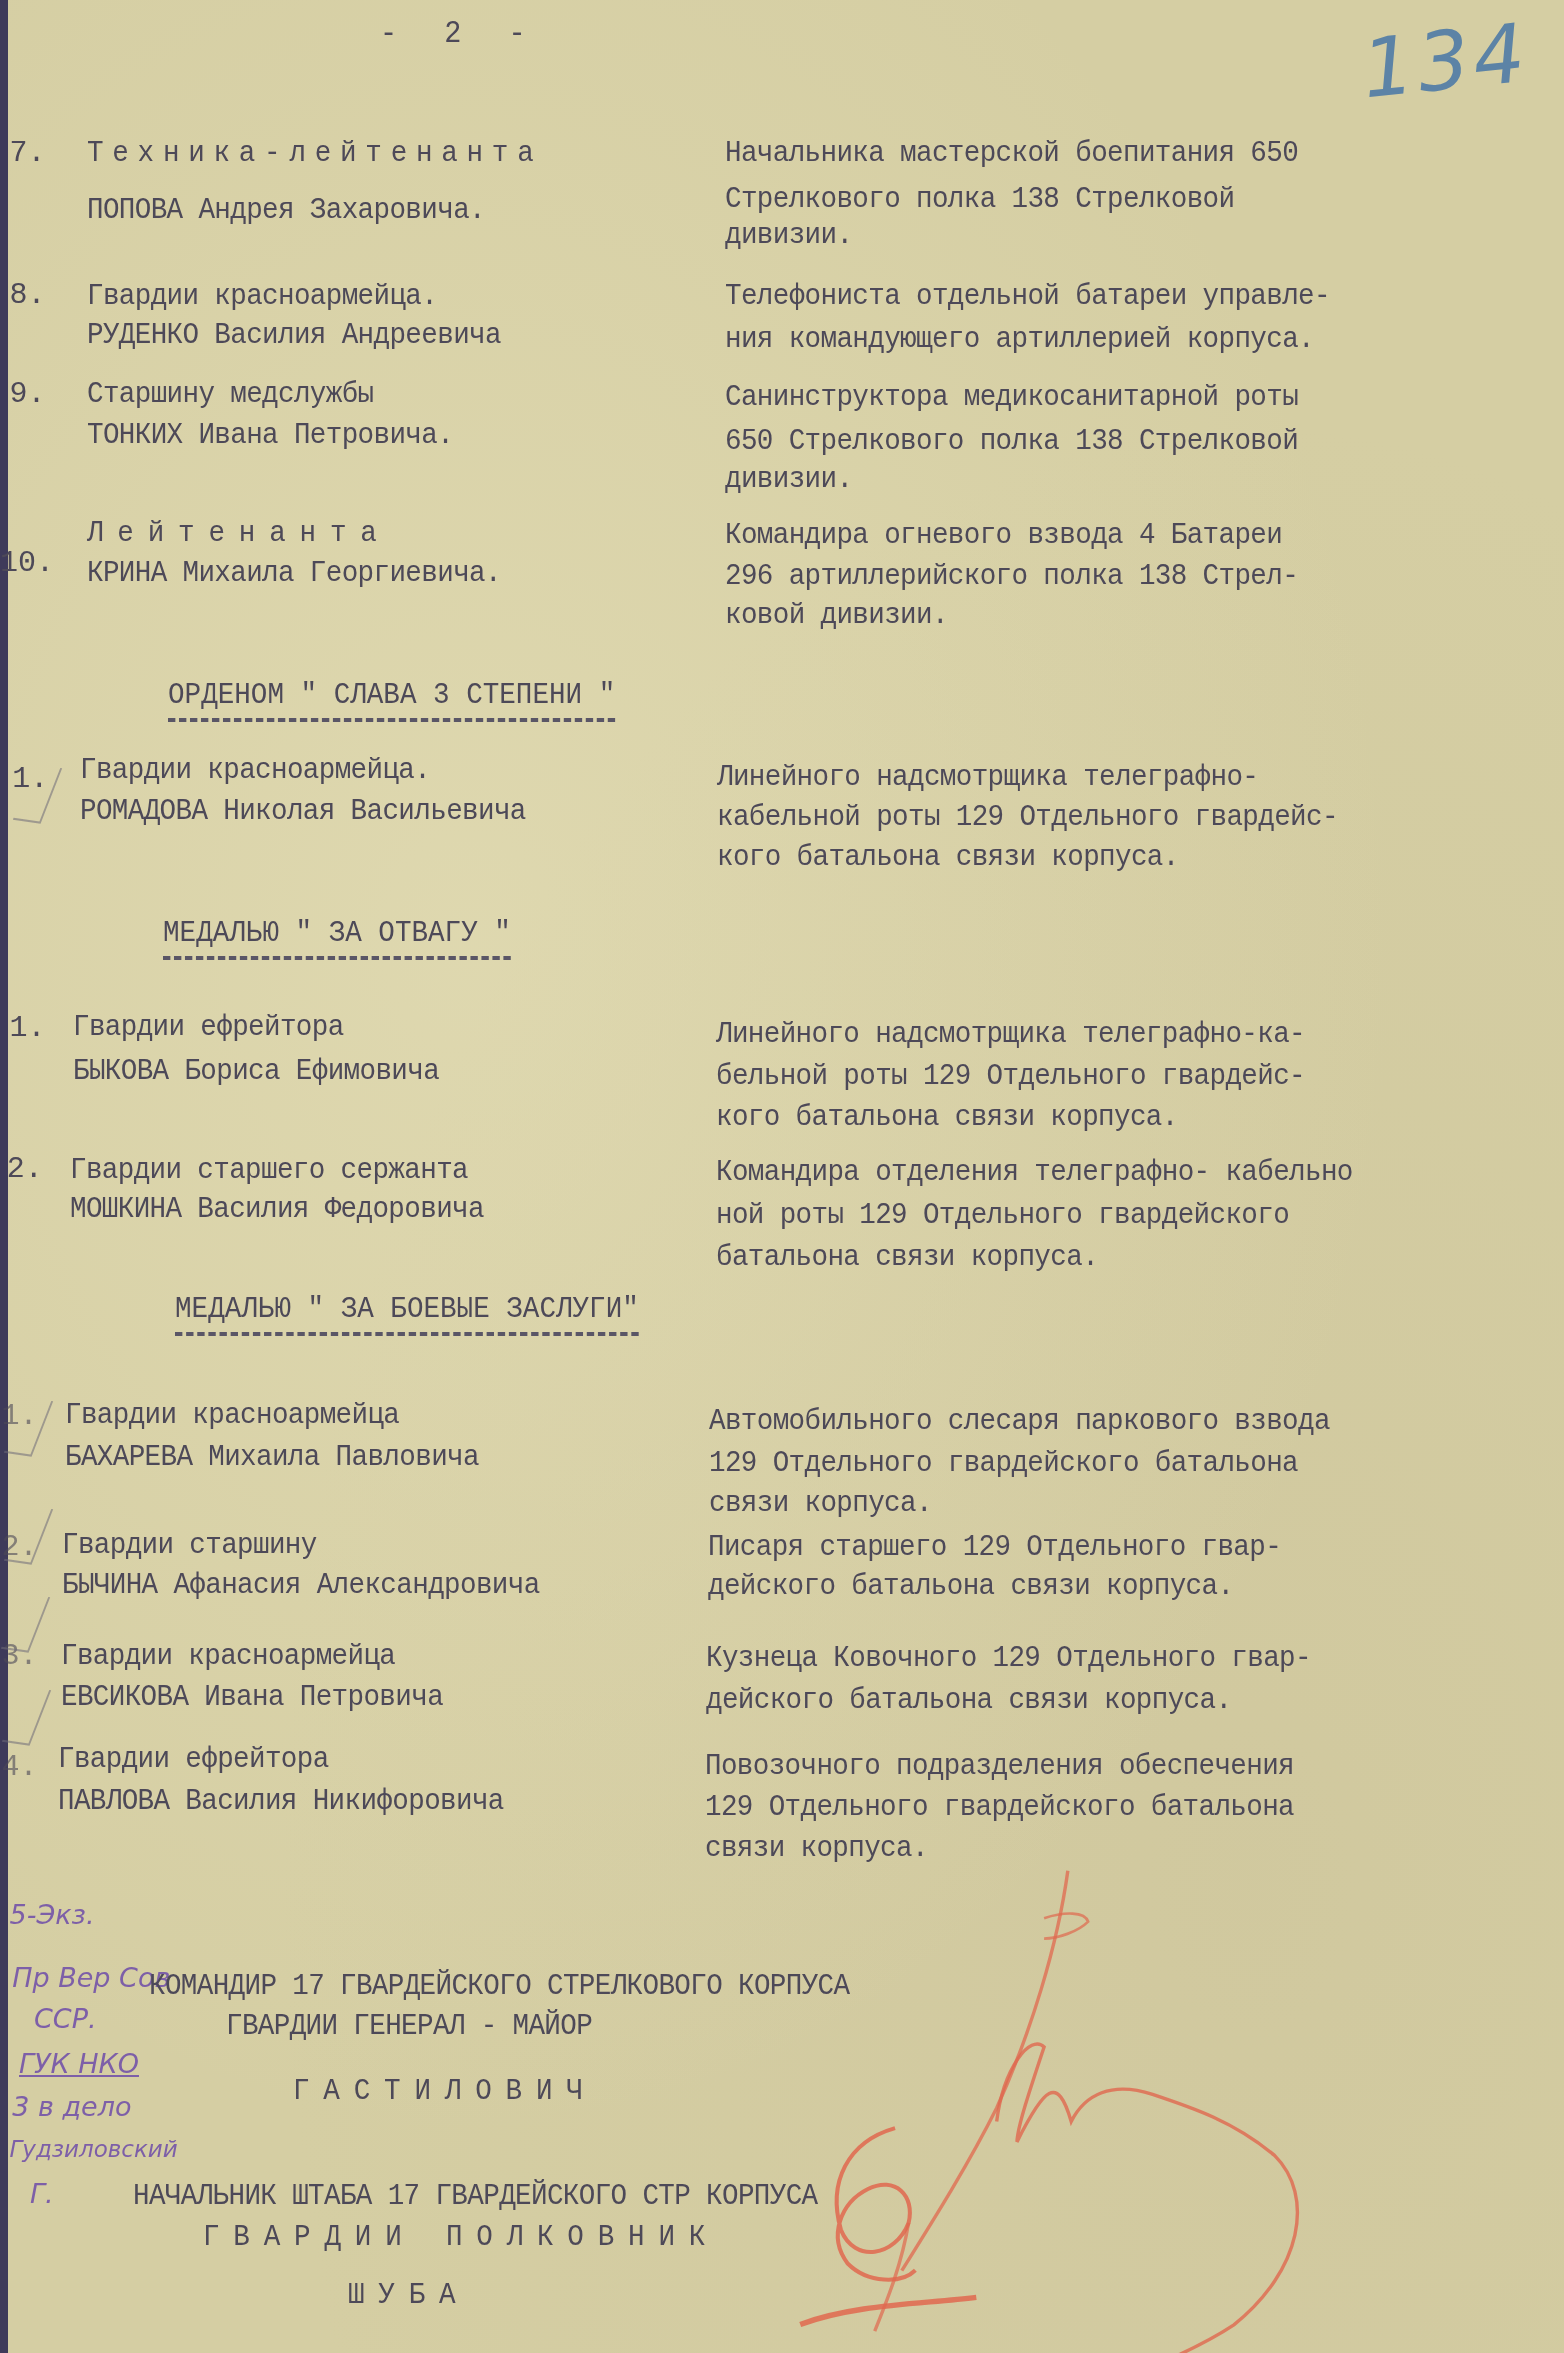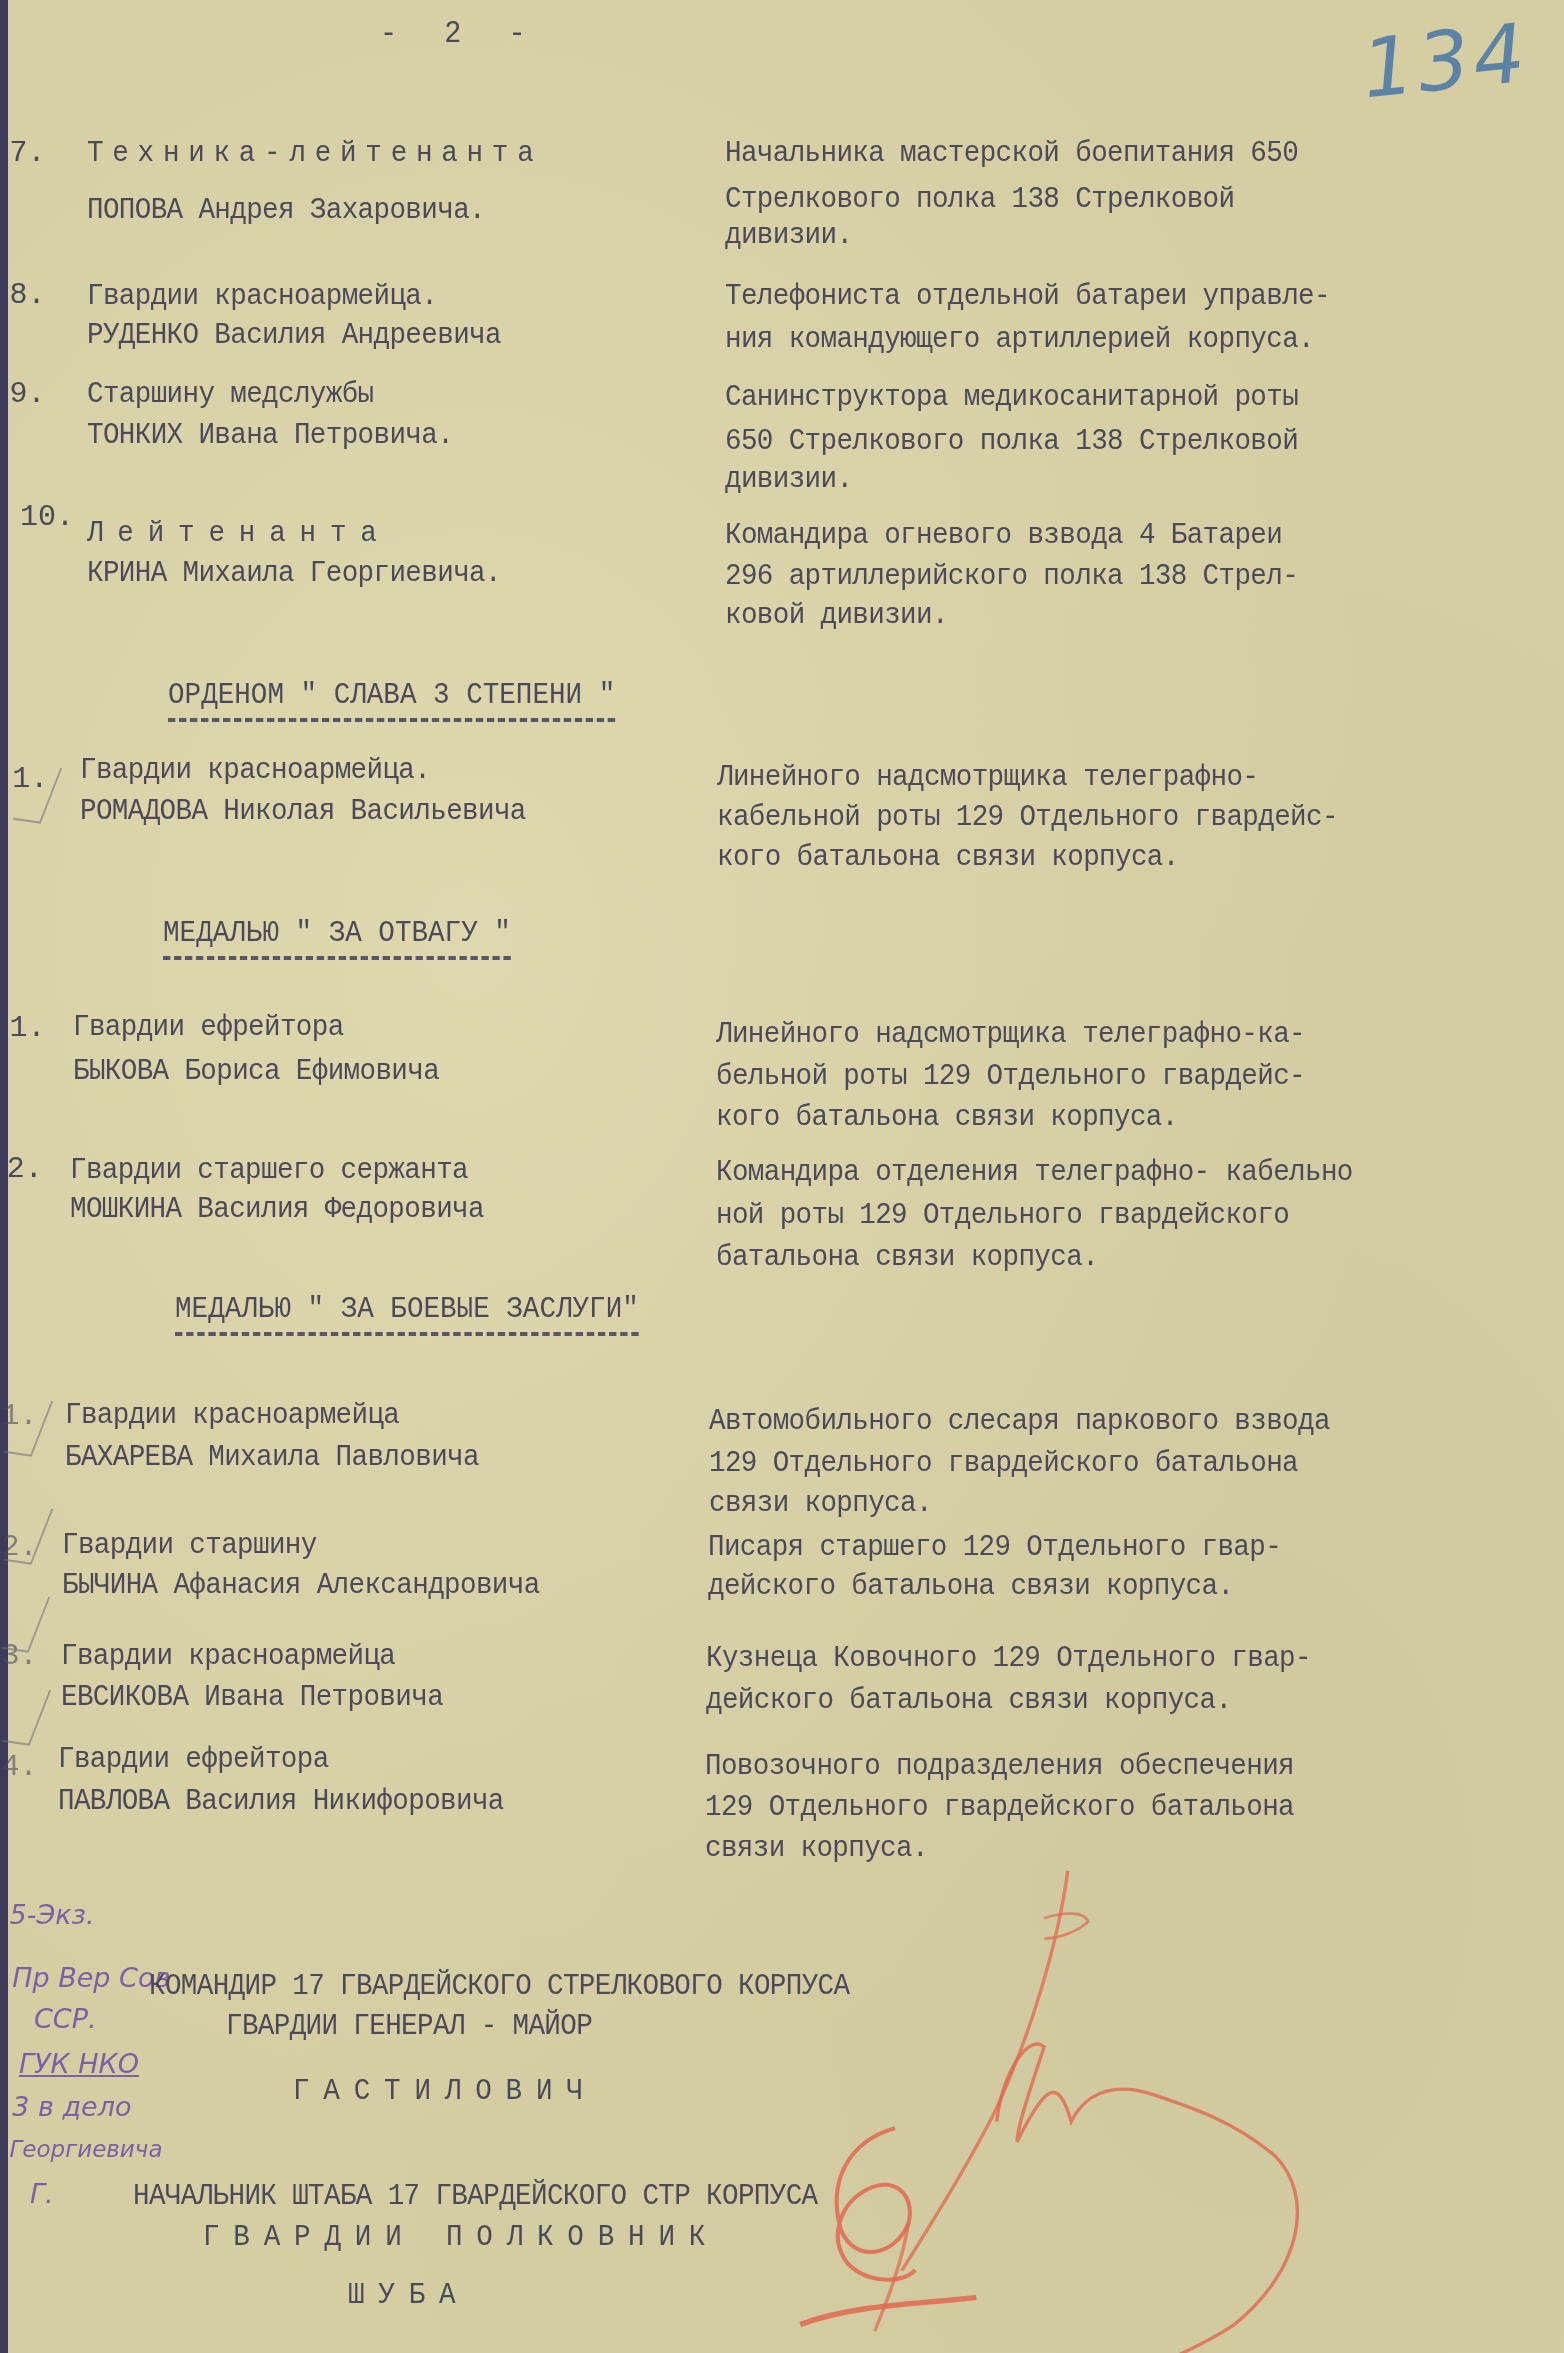--- a/index.html
+++ b/index.html
@@ -84,21 +84,21 @@
 <div>
   <div class="abs num" style="left:9.5px; top:377px;">9.</div>
   <div class="abs typed left-col" style="top:375px;">Старшину медслужбы</div>
   <div class="abs typed left-col" style="top:416px;">ТОНКИХ Ивана Петровича.</div>
   <div class="abs typed right-col" style="top:378px;">Санинструктора медикосанитарной роты</div>
   <div class="abs typed right-col" style="top:422px;">650 Стрелкового полка 138 Стрелковой</div>
   <div class="abs typed right-col" style="top:460px;">дивизии.</div>
 </div>
 
 <div>
-  <div class="abs num" style="left:0px; top:500px;padding-left:20px;">10.</div>
+  <div class="abs num" style="left:0px; top:546px;">10.</div>
   <div class="abs typed left-col" style="top:514px; letter-spacing:15px;">Лейтенанта</div>
   <div class="abs typed left-col" style="top:554px;">КРИНА Михаила Георгиевича.</div>
   <div class="abs typed right-col" style="top:516px;">Командира огневого взвода 4 Батареи</div>
   <div class="abs typed right-col" style="top:557px;">296 артиллерийского полка 138 Стрел-</div>
   <div class="abs typed right-col" style="top:596px;">ковой дивизии.</div>
 </div>
 
 <div class="abs heading" style="left:168px; top:676px;">ОРДЕНОМ " СЛАВА 3 СТЕПЕНИ "</div>
 
 <div>
@@ -170,21 +170,21 @@
   <div class="abs typed" style="left:705px; top:1788px;">129 Отдельного гвардейского батальона</div>
   <div class="abs typed" style="left:705px; top:1829px;">связи корпуса.</div>
 </div>
 
 <div>
   <div class="abs hand-purple" style="left:9.5px; top:1894px;">5-Экз.</div>
   <div class="abs hand-purple" style="left:12.2px; top:1957px;">Пр Вер Сов</div>
   <div class="abs hand-purple" style="left:34px; top:1998px;">ССР.</div>
   <div class="abs hand-purple" style="left:19px; top:2043px;text-decoration:underline;">ГУК НКО</div>
   <div class="abs hand-purple" style="left:12.2px; top:2086px;">3 в дело</div>
-  <div class="abs hand-purple" style="left:9.5px; top:2129px; font-size:23px;">Георгиевича</div>
+  <div class="abs hand-purple" style="left:9.5px; top:2129px; font-size:23px;">Гудзиловский</div>
   <div class="abs hand-purple" style="left:30px; top:2173px;">Г.</div>
 </div>
 
 <div>
   <div class="abs typed" style="left:149px; top:1967px;">КОМАНДИР 17 ГВАРДЕЙСКОГО СТРЕЛКОВОГО КОРПУСА</div>
   <div class="abs typed" style="left:226px; top:2007px;">ГВАРДИИ ГЕНЕРАЛ - МАЙОР</div>
   <div class="abs typed spaced" style="left:293px; top:2072px;">ГАСТИЛОВИЧ</div>
 </div>
 
 <div>

